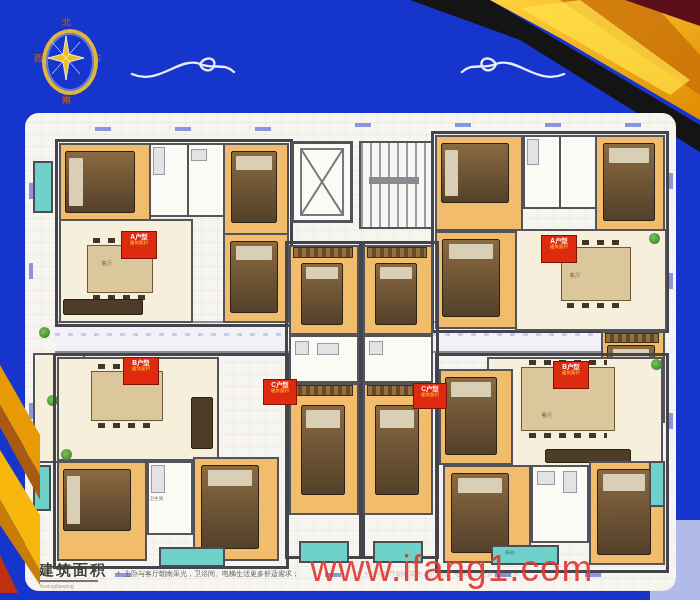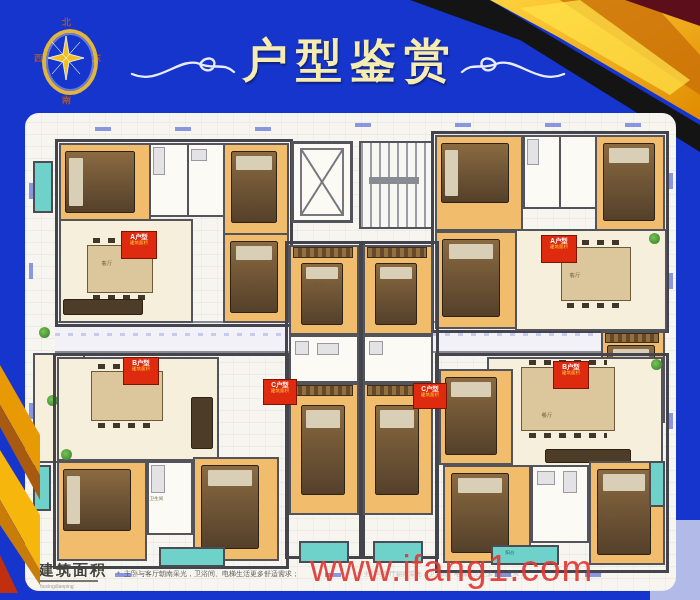--- a/index.html
+++ b/index.html
@@ -96,21 +96,20 @@
     <span class="cdir" style="left:58px;top:36px;">东</span>
     <span class="cdir" style="left:28px;top:78px;">南</span>
     <div class="ring"></div>
     <svg class="abs" style="left:12px;top:18px;" width="40" height="48" viewBox="0 0 40 48">
       <polygon points="20,2 23,20 38,24 23,28 20,46 17,28 2,24 17,20" fill="#f0c020" stroke="#fff" stroke-width="0.8"></polygon>
       <line x1="6" y1="8" x2="34" y2="40" stroke="#ffffff" stroke-width="1" opacity="0.7"></line>
       <line x1="34" y1="8" x2="6" y2="40" stroke="#ffffff" stroke-width="1" opacity="0.7"></line>
     </svg>
   </div>
 
-  <div id="title">户型鉴赏</div>
   <svg class="flourish" style="left:128px;" width="110" height="36" viewBox="0 0 110 36">
     <path d="M4,22 C30,34 52,4 72,12 C86,18 96,10 106,20 M72,12 c6,-9 17,-6 14,2 c-3,7 -12,5 -14,-2" stroke="#e9ecf6" stroke-width="2.4" fill="none" stroke-linecap="round"></path>
   </svg>
   <svg class="flourish" style="left:458px;transform:scaleX(-1);" width="110" height="36" viewBox="0 0 110 36">
     <path d="M4,22 C30,34 52,4 72,12 C86,18 96,10 106,20 M72,12 c6,-9 17,-6 14,2 c-3,7 -12,5 -14,-2" stroke="#e9ecf6" stroke-width="2.4" fill="none" stroke-linecap="round"></path>
   </svg>
 
   <div id="panel">
 
     <div id="corridor"></div>

